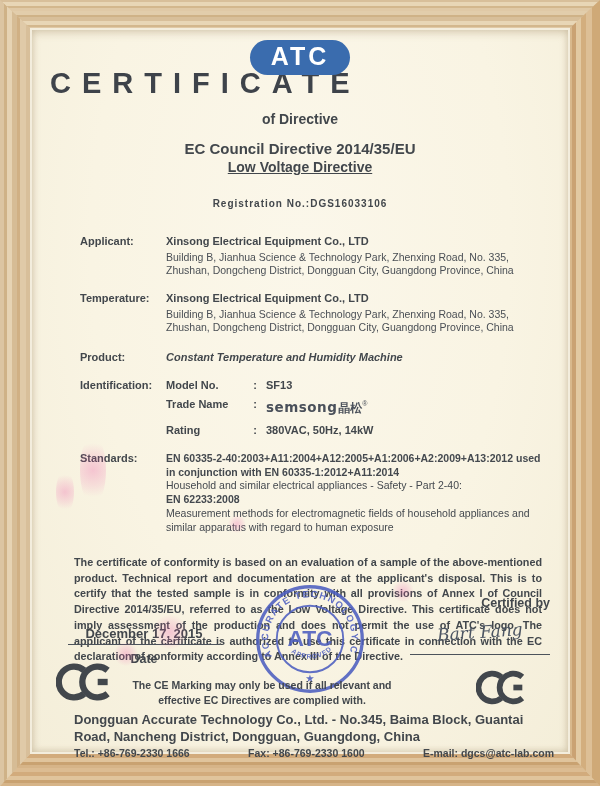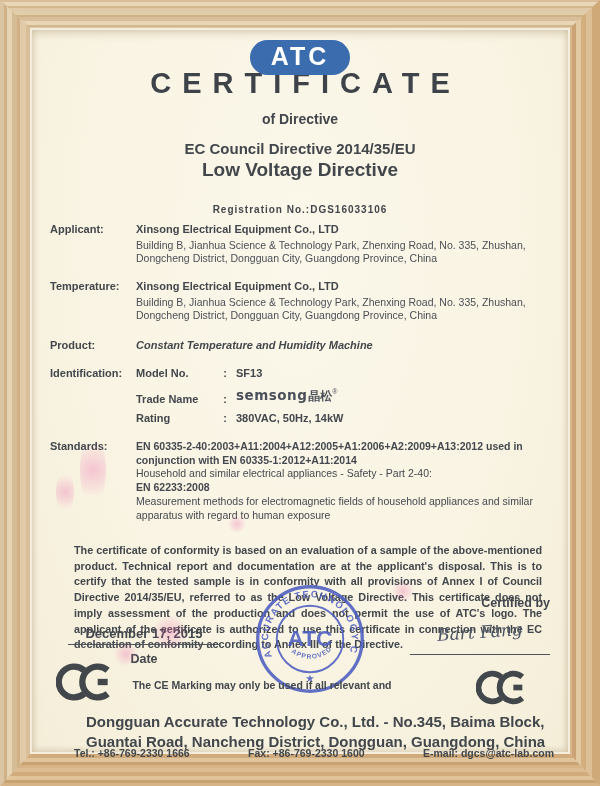--- a/index.html
+++ b/index.html
@@ -32,37 +32,37 @@
   }
   .paper-inner{position:relative;width:100%;height:100%;}
 
   
   .logo-pill{
     width:100px;height:35px;border-radius:18px;margin:10px auto -8px auto;
     background:#3a6cae;position:relative;z-index:3;
     display:flex;align-items:center;justify-content:center;
   }
   .logo-pill span{color:#ffffff;font-weight:bold;font-size:25px;letter-spacing:3px;transform:translateY(-1px);}
-  .cert-title{text-align:center;font-size:29px;font-weight:bold;letter-spacing:11px;padding-left:11px;color:#3e434a;position:relative;z-index:2;}
+  .cert-title{text-align:left;font-size:29px;font-weight:bold;letter-spacing:11px;padding-left:18px;color:#3e434a;position:relative;z-index:2;}
   .cert-sub{text-align:center;font-size:14px;font-weight:bold;margin-top:11px;}
   .cert-dir1{text-align:center;font-size:15px;font-weight:bold;margin-top:13px;}
-  .cert-dir2{text-align:center;font-size:19px;font-weight:bold;margin-top:2px;}
+  .cert-dir2{text-align:center;font-size:14px;font-weight:bold;margin-top:2px;text-decoration:underline;}
   .cert-reg{text-align:center;font-size:10px;font-weight:bold;letter-spacing:1px;margin-top:23px;}
 
   
-  .fields{margin-top:8px;padding-left:18px;padding-right:26px;}
+  .fields{margin-top:26px;padding-left:48px;padding-right:26px;}
   .frow{display:flex;align-items:flex-start;}
   .flabel{width:86px;flex:0 0 86px;font-size:11px;font-weight:bold;}
   .fcontent{flex:1;min-width:0;}
   .fname{font-size:11px;font-weight:bold;}
   .faddr{font-size:10.5px;line-height:1.28;margin-top:4px;color:#4a4f55;}
   .mt14{margin-top:14px;} .mt16{margin-top:16px;}
   .fvalue{font-size:11px;font-weight:bold;font-style:italic;}
 
-  .idrow{display:flex;align-items:flex-end;margin-bottom:7px;}
+  .idrow{display:flex;align-items:flex-start;margin-bottom:7px;}
   .idname{width:78px;flex:0 0 78px;font-size:11px;font-weight:bold;}
   .idcolon{width:22px;flex:0 0 22px;text-align:center;font-size:11px;font-weight:bold;}
   .idvalue{font-size:11px;font-weight:bold;}
   .tn-latin{font-family:"DejaVu Sans",sans-serif;font-weight:bold;font-size:13.5px;letter-spacing:.5px;color:#4a505a;}
   .tn-cjk{font-weight:bold;font-size:12px;color:#4a505a;margin-left:1px;}
   .tn-reg{font-size:7px;vertical-align:super;color:#4a505a;}
 
   .stline{font-size:10.5px;line-height:1.32;color:#44494f;}
   .stline.b{font-weight:bold;}
 
@@ -84,21 +84,21 @@
   .date-label{font-size:12.5px;font-weight:bold;margin-top:7px;}
 
   .stamp{left:221px;top:542px;width:114px;height:114px;opacity:.88;}
 
   .ce-left{left:24px;top:618px;width:58px;height:48px;}
   .ce-right{left:444px;top:626px;width:52px;height:43px;}
 
   .ce-note{left:0;top:638px;width:460px;text-align:center;font-size:10.5px;font-weight:bold;line-height:1.45;color:#42474c;}
 
   .footer-company{left:0;top:672px;width:544px;padding:0 30px 0 42px;box-sizing:border-box;
-    font-size:15px;font-weight:bold;line-height:1.3;color:#42474c;margin-left:12px;}
+    font-size:13px;font-weight:bold;line-height:1.3;color:#42474c;}
   .footer-contacts{left:0;top:707px;width:536px;padding:0 14px 0 42px;box-sizing:border-box;
     display:flex;justify-content:space-between;font-size:10.5px;font-weight:bold;color:#42474c;}
 
   
   .smudge{position:absolute;border-radius:50%;pointer-events:none;
     background:radial-gradient(circle,rgba(236,90,170,.30) 0%,rgba(236,90,170,.12) 45%,rgba(236,90,170,0) 72%);}
 </style>
 </head>
 <body>
 
@@ -217,20 +217,21 @@
     <svg class="abs ce-right" viewBox="0 0 64 44" aria-label="CE">
       <g fill="none" stroke="#42474c" stroke-width="7">
         <path d="M 31,9 A 17,17 0 1 0 31,35"></path>
         <path d="M 57,9 A 17,17 0 1 0 57,35"></path>
         <path d="M 46,22 L 57,22"></path>
       </g>
     </svg>
 
     <div class="abs ce-note">
       <div>The CE Marking may only be used if all relevant and</div>
+      <div>effective EC Directives are complied with.</div>
     </div>
 
     <div class="abs footer-company">Dongguan Accurate Technology Co., Ltd. - No.345, Baima Block, Guantai Road, Nancheng District, Dongguan, Guangdong, China</div>
     <div class="abs footer-contacts">
       <span>Tel.: +86-769-2330 1666</span>
       <span>Fax: +86-769-2330 1600</span>
       <span>E-mail: dgcs@atc-lab.com</span>
     </div>
 
     <div class="smudge" style="left:48px;top:395px;width:26px;height:70px;"></div>

